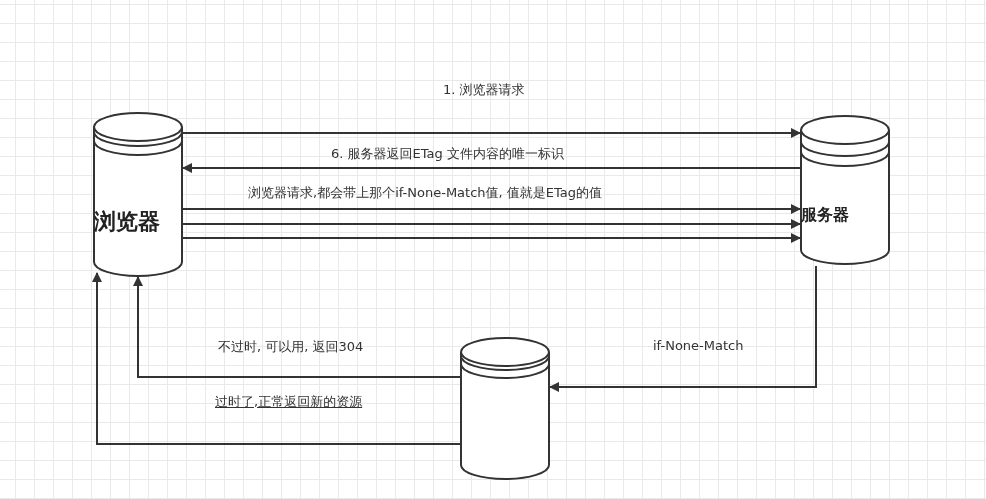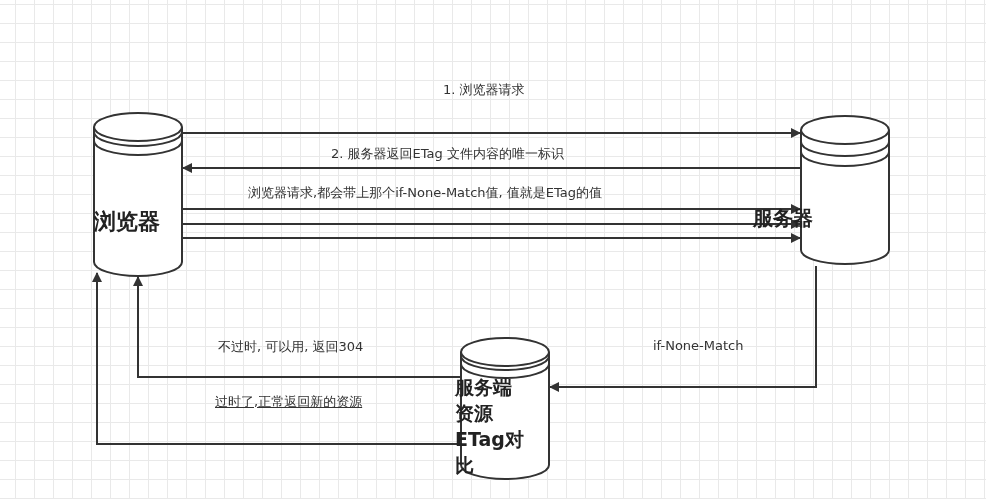--- a/index.html
+++ b/index.html
@@ -60,28 +60,22 @@
 
       <polyline points="816,266 816,387 550,387" marker-end="url(#arr)"></polyline>
 
       <polyline points="461,377 138,377 138,277" marker-end="url(#arr)"></polyline>
 
       <polyline points="461,444 97,444 97,273" marker-end="url(#arr)"></polyline>
     </g>
   </svg>
 
   <div class="node-label" style="left:94px;top:207px;width:88px;font-size:22px;">浏览器</div>
-  <div class="node-label" style="left:753px;top:205px;width:76px;font-size:20px;">服务器</div>
-  <div class="node-label" style="left:455px;top:374px;width:100px;font-size:19px;line-height:26px;">
-    <div>服务端</div>
-    <div>资源</div>
-    <div>ETag对</div>
-    <div>比</div>
-  </div>
+  <div class="node-label" style="left:801px;top:205px;width:76px;font-size:16px;">服务器</div>
 
   <div class="lbl" style="left:443px;top:81px;">1. 浏览器请求</div>
-  <div class="lbl" style="left:331px;top:145px;">2. 服务器返回ETag  文件内容的唯一标识</div>
+  <div class="lbl" style="left:331px;top:145px;">6. 服务器返回ETag  文件内容的唯一标识</div>
   <div class="lbl" style="left:248px;top:184px;">浏览器请求,都会带上那个if-None-Match值, 值就是ETag的值</div>
   <div class="lbl" style="left:653px;top:338px;">if-None-Match</div>
   <div class="lbl" style="left:218px;top:338px;text-align:center;">不过时, 可以用, 返回304</div>
   <div class="lbl" style="left:215px;top:393px;text-decoration:underline;">过时了,正常返回新的资源</div>
 
 </div>
 
 </body></html>

